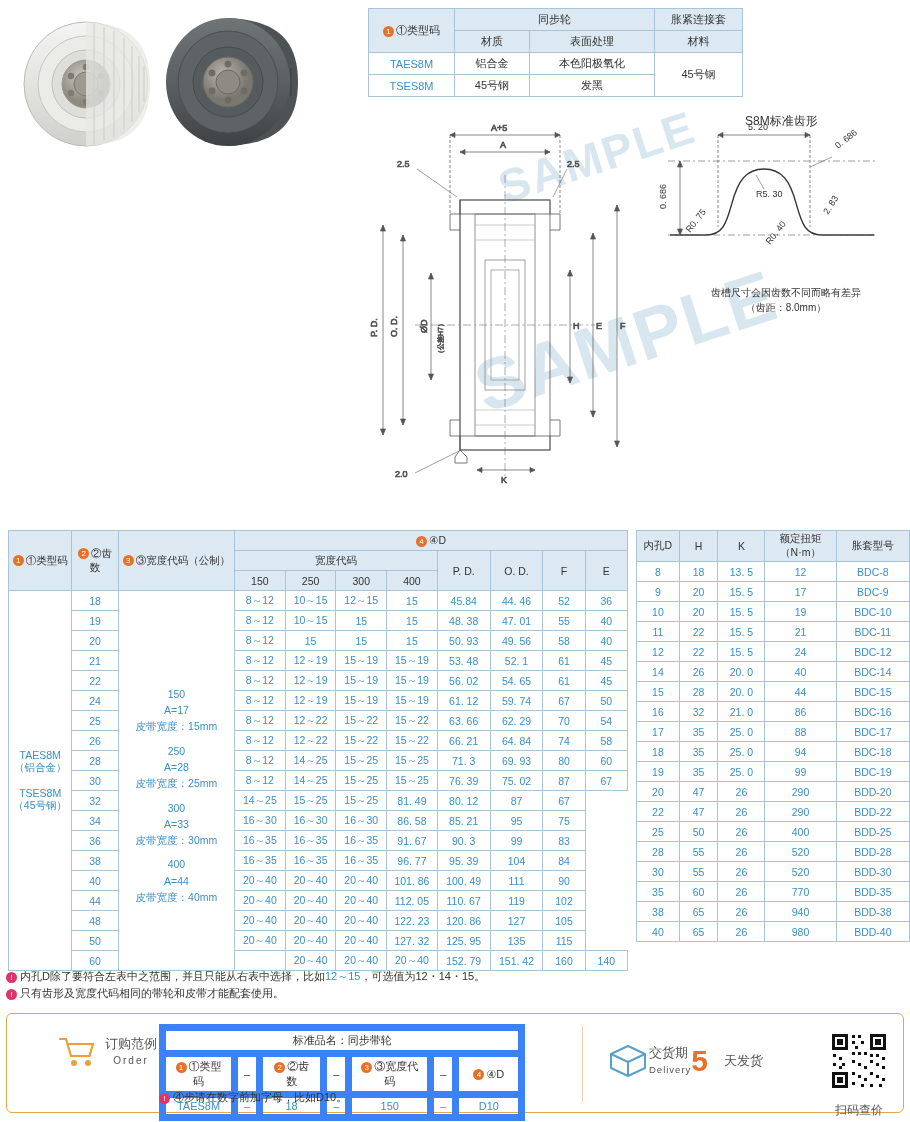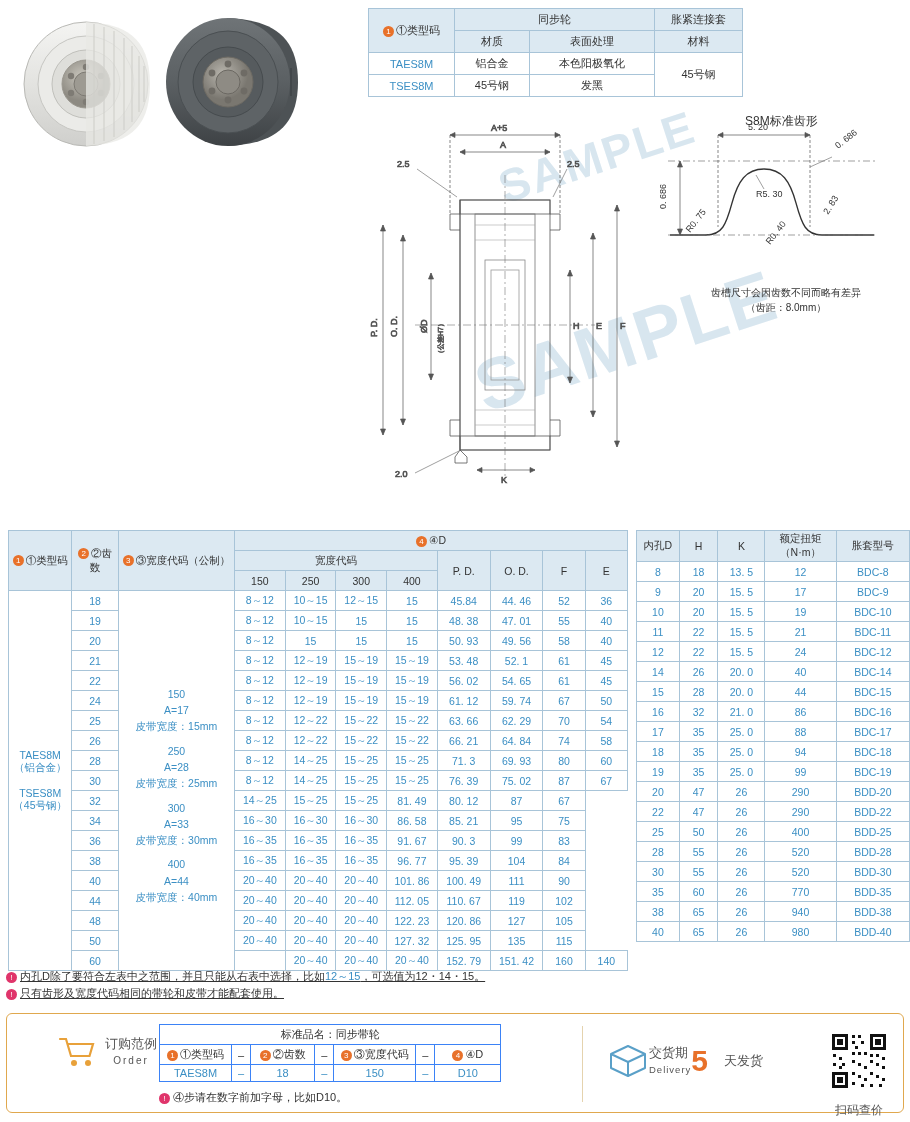--- a/index.html
+++ b/index.html
@@ -77,36 +77,36 @@
     border-radius: 50%; background: #e8712a; color: #fff; font-size: 8px;
     text-align: center; vertical-align: middle; margin-right: 2px;
   }
   .circ-red {
     display: inline-block; width: 11px; height: 11px; line-height: 11px;
     border-radius: 50%; background: #e0356b; color: #fff; font-size: 8px;
     text-align: center; vertical-align: middle; margin-right: 3px;
   }
 
   
-  .notes { position: absolute; left: 6px; top: 968px; font-size: 11px; color: #333; line-height: 1.55; text-decoration: underline; }
+  .notes { position: absolute; left: 6px; top: 968px; font-size: 11px; color: #333; line-height: 1.55; }
   .notes .blue { color: #3b8fc4; }
 
   
   .order-box {
     position: absolute; left: 6px; top: 1013px; width: 898px; height: 100px;
     border: 1px solid #e0a84e; border-radius: 6px; background: #fff;
   }
   .order-left { position: absolute; left: 10px; top: 20px; width: 140px; text-align: center; }
   .order-label { font-size: 13px; color: #555; line-height: 1.25; }
   .order-label small { font-size: 10px; letter-spacing: 2px; }
   .order-table {
     position: absolute; left: 152px; top: 10px; border-collapse: collapse; font-size: 11px;
   }
   .order-table td {
-    border: 1px solid #3b82f6; padding: 2px 6px; text-align: center; color: #333;
+    border: 7px solid #3b82f6; padding: 2px 6px; text-align: center; color: #333;
   }
   .order-table .val { color: #3b8fc4; }
   .order-note { position: absolute; left: 152px; top: 76px; font-size: 11px; color: #333; }
   .delivery {
     position: absolute; left: 600px; top: 28px; display: flex; align-items: center; 
   }
   .deliv-text { font-size: 13px; color: #555; line-height: 1.2; }
   .deliv-text small { font-size: 9.5px; letter-spacing: 1px; }
   .deliv-num { font-size: 30px; color: #e8712a; font-weight: bold; }
   .deliv-days { font-size: 13px; color: #555; margin-left: 16px; }

